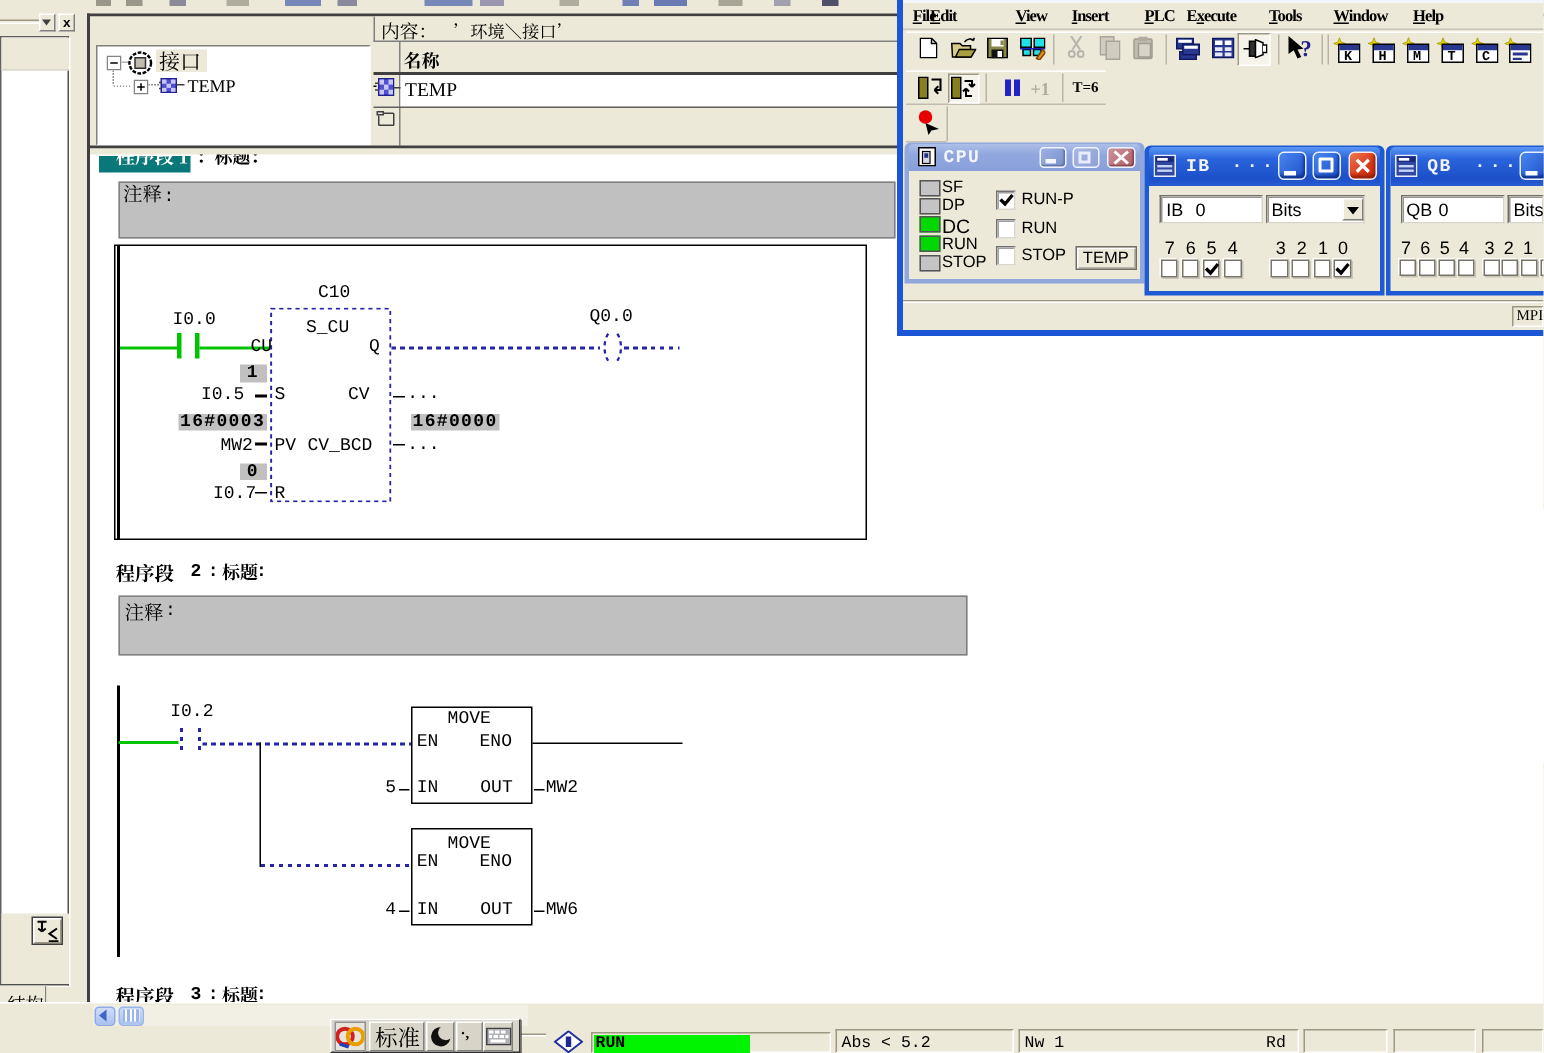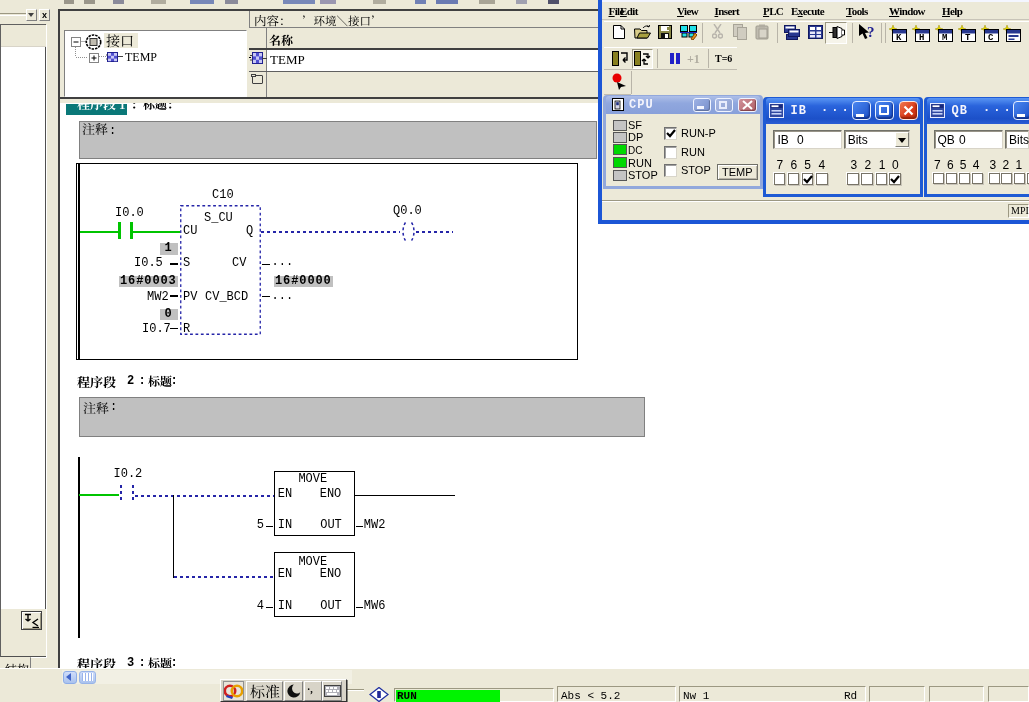--- a/index.html
+++ b/index.html
@@ -194,21 +194,21 @@
 <div class="lt" style="left:152px;top:86.3px">C10</div>
 <div class="lt" style="left:144px;top:109px">S_CU</div>
 <svg class="a" style="left:119.5px;top:101.5px" width="81" height="130" viewBox="0 0 81 130">
         <rect x="0.75" y="0.75" width="79.5" height="128.5" fill="none" stroke="#2525a8" stroke-width="1.3" stroke-dasharray="2.8 2.6"></rect>
       </svg>
 <div class="hg" style="left:20px;top:127.5px;width:39px;height:2.5px"></div>
 <div class="hg" style="left:73px;top:127.5px;width:47px;height:2.5px"></div>
 <div class="a" style="left:57.5px;top:119.4px;width:3px;height:16.2px;background:#00c400"></div>
 <div class="a" style="left:70px;top:119.4px;width:3px;height:16.2px;background:#00c400"></div>
 <div class="lt" style="left:55px;top:104px">I0.0</div>
-<div class="lt" style="left:123px;top:122.2px">CU</div>
+<div class="lt" style="left:107px;top:122.2px">CU</div>
 <div class="lt" style="left:186px;top:122.2px">Q</div>
 <div class="hd" style="left:201px;top:127.5px;width:139px"></div>
 <div class="hd" style="left:356px;top:127.5px;width:37px"></div>
 <svg class="a" style="left:340px;top:118.5px" width="17" height="19" viewBox="0 0 17 19">
         <g stroke="#2525a8" stroke-width="1.5" fill="none" stroke-dasharray="2.8 2.6">
           <path d="M5.5,0.5 C2.2,5 2.2,14 5.5,18.5"></path>
           <path d="M11.5,0.5 C14.8,5 14.8,14 11.5,18.5"></path>
         </g>
       </svg>
 <div class="lt" style="left:333px;top:102px">Q0.0</div>
@@ -556,21 +556,21 @@
     <path d="M1,1 L10,9 M10,1 L1,9" stroke="#fff" stroke-width="2"></path>
   </svg>
 
 <div class="led" style="left:612.5px;top:119.5px;background:#c4c4c4"></div>
 <div class="led" style="left:612.5px;top:131.5px;background:#c4c4c4"></div>
 <div class="led" style="left:612.5px;top:144px;background:#00d800"></div>
 <div class="led" style="left:612.5px;top:157px;background:#00d800"></div>
 <div class="led" style="left:612.5px;top:169.5px;background:#c4c4c4"></div>
 <div class="a" style="left:628px;top:120px;font-size:11px;line-height:11px">SF</div>
 <div class="a" style="left:628px;top:132px;font-size:11px;line-height:11px">DP</div>
-<div class="a" style="left:628px;top:144.5px;font-size:10px;line-height:11px">DC</div>
+<div class="a" style="left:628px;top:144.5px;font-size:13px;line-height:11px">DC</div>
 <div class="a" style="left:628px;top:157.5px;font-size:11px;line-height:11px">RUN</div>
 <div class="a" style="left:628px;top:170px;font-size:11px;line-height:11px">STOP</div>
 <div class="cb" style="left:663.7px;top:127.1px"></div>
 <svg class="a" style="left:665.5px;top:129px" width="10" height="9" viewBox="0 0 10 9">
     <path d="M1,4 L4,7 L9,1" stroke="#000" stroke-width="2.2" fill="none"></path>
   </svg>
 <div class="a" style="left:681px;top:128px;font-size:11px;line-height:11px">RUN-P</div>
 <div class="cb" style="left:663.7px;top:145.8px"></div>
 <div class="a" style="left:681px;top:146.8px;font-size:11px;line-height:11px">RUN</div>
 <div class="cb" style="left:663.7px;top:164.2px"></div>

